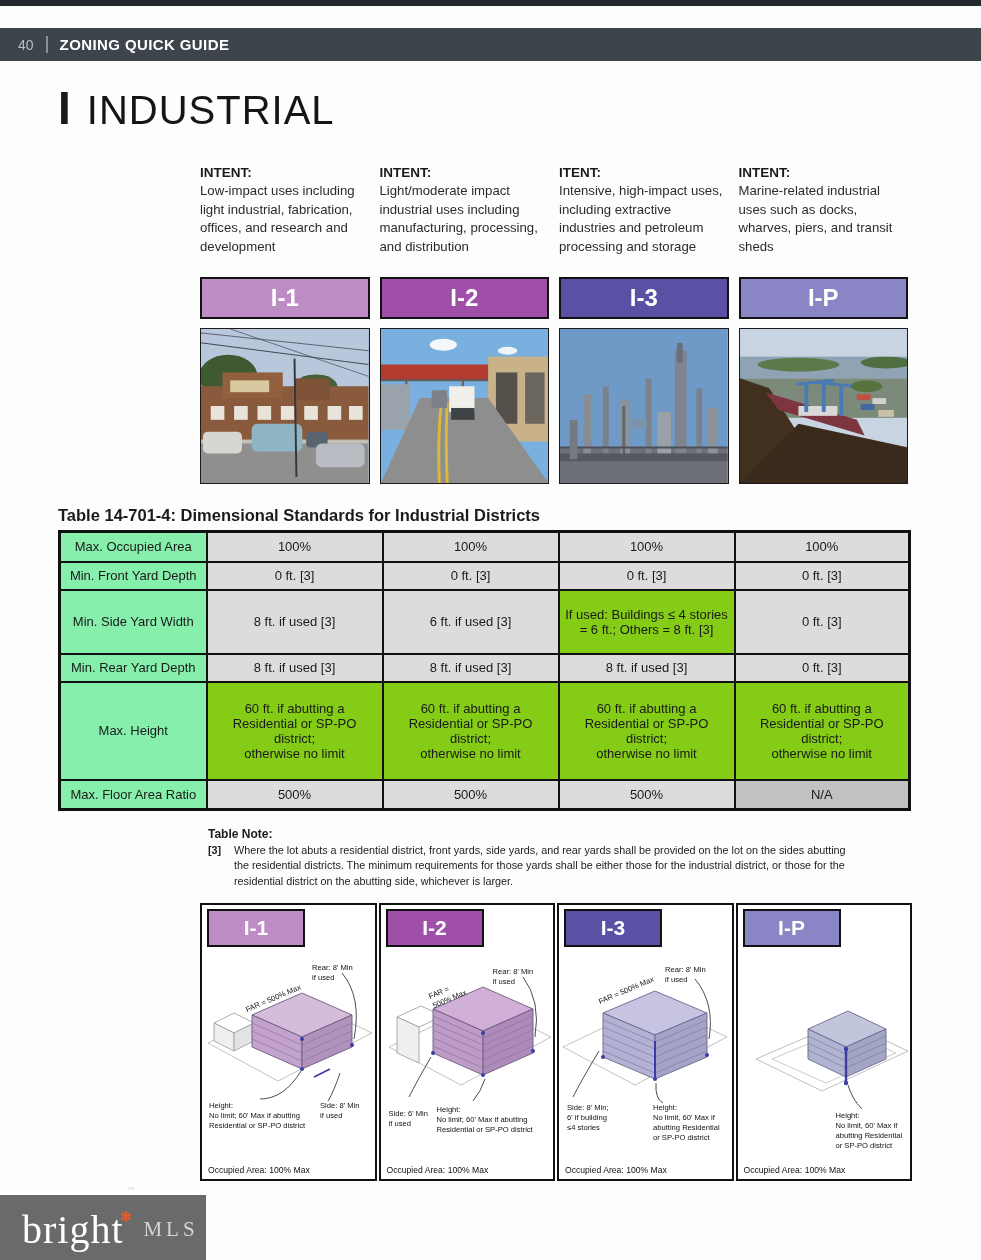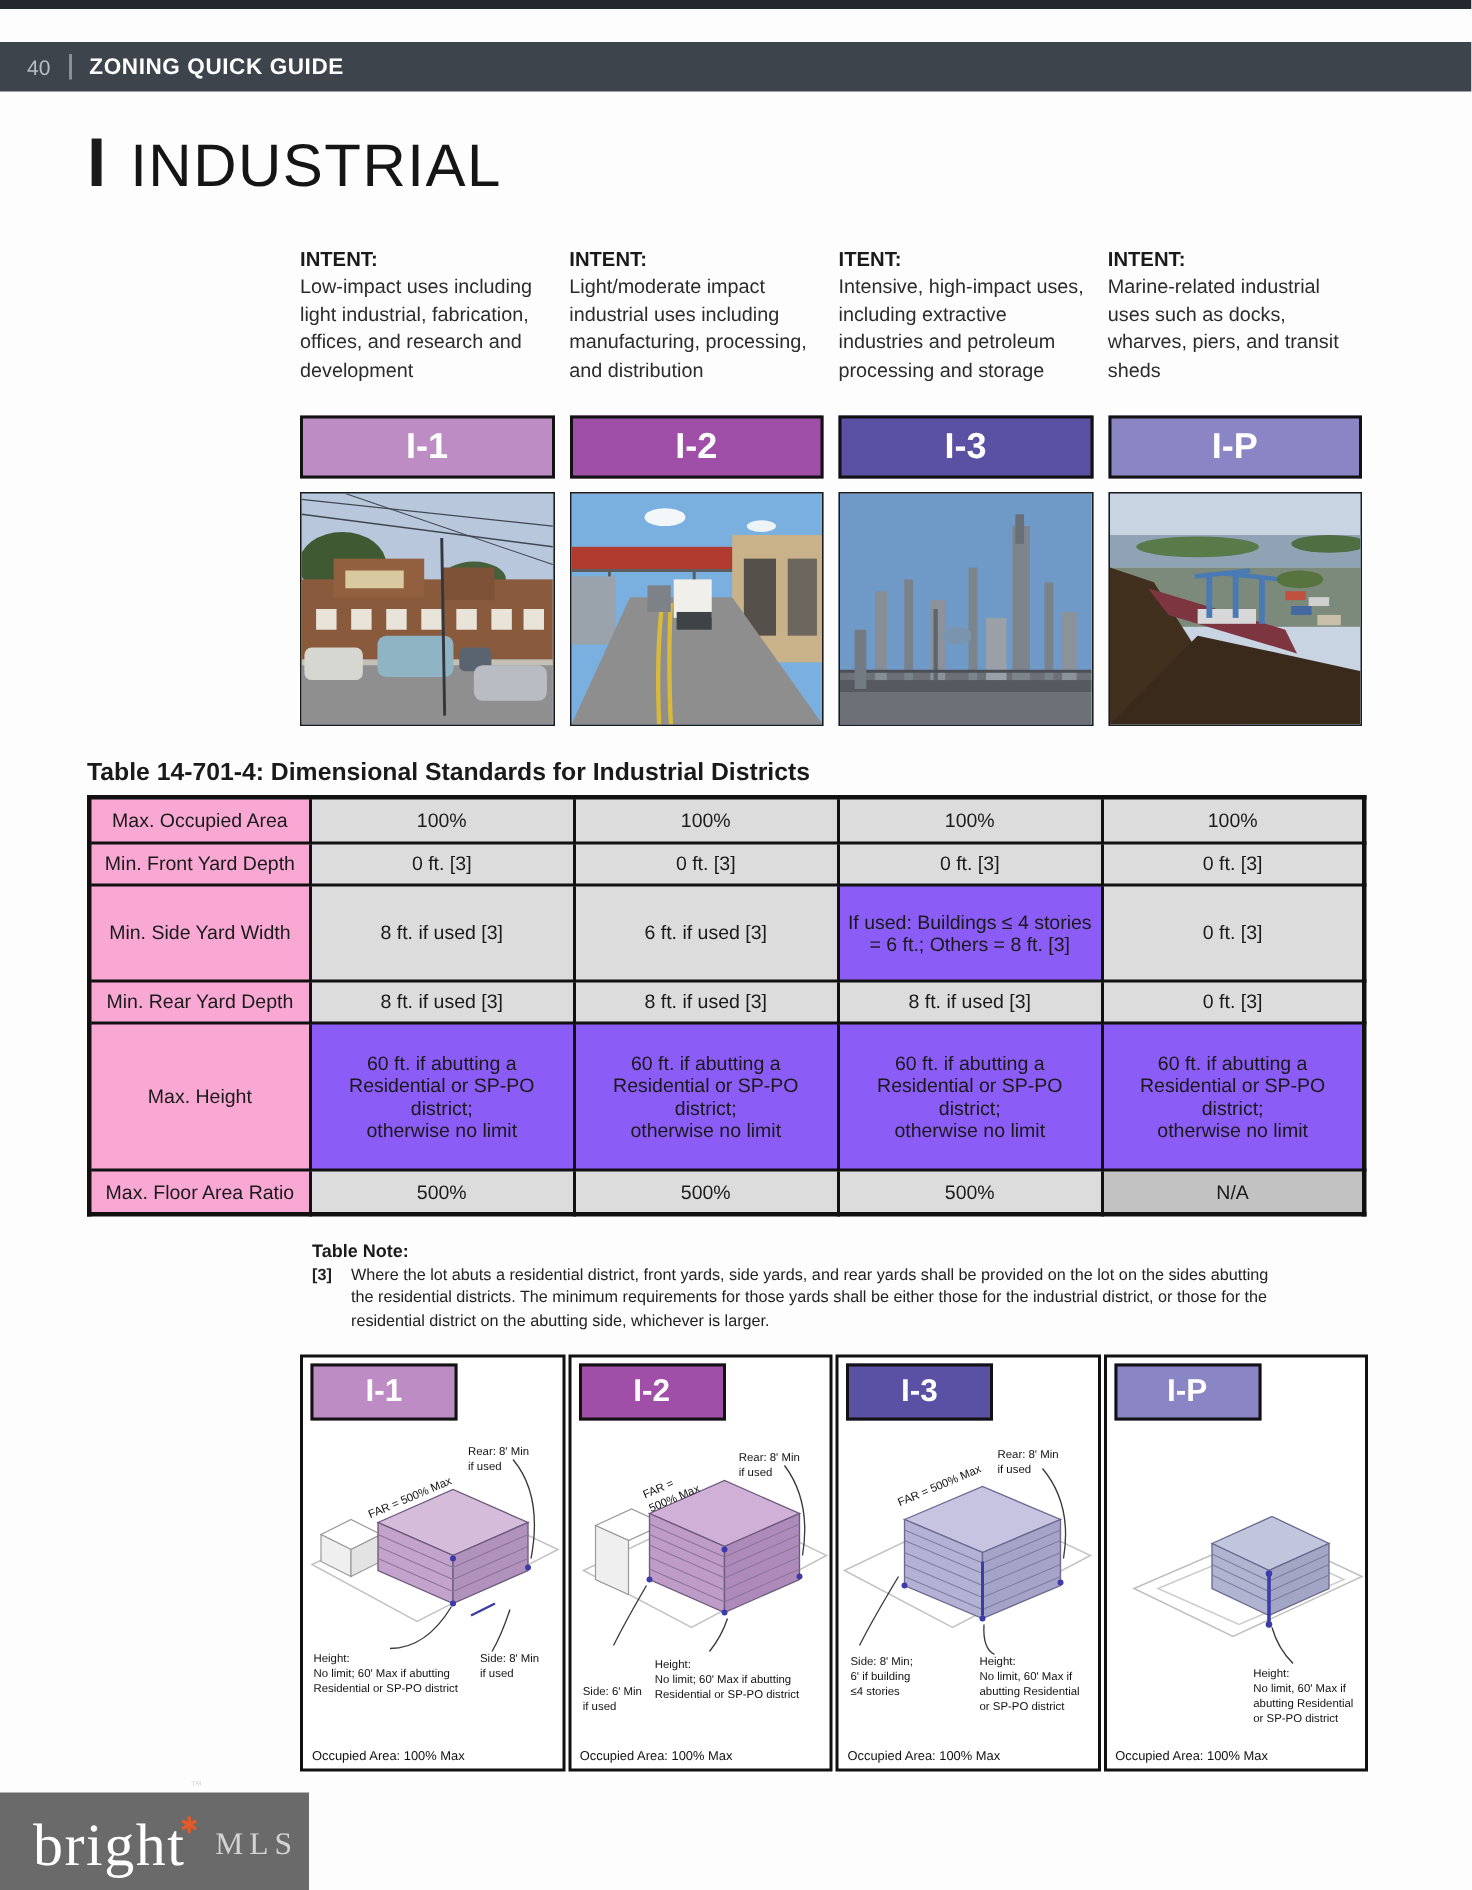--- a/index.html
+++ b/index.html
@@ -18,23 +18,23 @@
   .intent-head { font-size:13.5px; font-weight:bold; margin-bottom:2px; }
   .intent-body { font-size:13.2px; line-height:1.42; color:#2b2b2b; }
   .badge { height:42px; border:2px solid #121212; display:flex; align-items:center; justify-content:center;
            color:#fff; font-size:24px; font-weight:bold; margin-top:4px; }
   .photo { margin-top:9px; height:156px; border:1px solid #1b1b1b; overflow:hidden; background:#9db3cf; }
   .photo svg { display:block; width:100%; height:100%; }
 
   .table-title { margin:22px 0 0 58px; font-size:16.5px; font-weight:bold; }
   table.dim { margin:5px 0 0 58px; border-collapse:collapse; border:3px solid #111; table-layout:fixed; width:850px; }
   table.dim td { border:2px solid #111; font-size:13px; text-align:center; vertical-align:middle; padding:2px 4px; }
-  td.rowlabel { background:#f9a8d4; text-align:center; }
+  td.rowlabel { background:#86efac; text-align:center; }
   td.c-gray { background:#dcdcdc; }
-  td.c-white { background:#8b5cf6; }
+  td.c-white { background:#84cc16; }
   td.c-dark { background:#c2c2c2; }
   .pre { white-space:pre-line; }
 
   .note { margin:16px 0 0 208px; width:640px; }
   .note-head { font-size:12px; font-weight:bold; margin-bottom:2px; }
   .note-row { display:flex; font-size:10.8px; line-height:1.42; color:#222; }
   .note-marker { font-weight:bold; width:26px; flex:none; }
 
   .diagrams { margin:14px 0 0 200px; width:712px; display:grid; grid-template-columns:repeat(4,1fr); column-gap:2px; }
   .panel { position:relative; height:278px; border:2px solid #111; background:#fff; }
@@ -309,21 +309,21 @@
         <path d="M92,150 Q100,140 104,128" stroke="#3a3a3a" stroke-width="0.9" fill="none"></path>
         <circle cx="102" cy="124" r="2" fill="#3c3ca8"></circle>
         <circle cx="152" cy="100" r="2" fill="#3c3ca8"></circle>
         <circle cx="52" cy="102" r="2" fill="#3c3ca8"></circle>
         <circle cx="102" cy="82" r="2" fill="#3c3ca8"></circle>
       </svg>
       <div class="dlabel" style="left:112px; top:62px;">Rear: 8' Min
 if used</div>
       <div class="dlabel rot" style="left:54px; top:86px;">FAR =
 500% Max</div>
-      <div class="dlabel" style="left:8px; top:218px;">Side: 6' Min
+      <div class="dlabel" style="left:8px; top:204px;">Side: 6' Min
 if used</div>
       <div class="dlabel" style="left:56px; top:200px;">Height:
 No limit; 60' Max if abutting
 Residential or SP-PO district</div>
       <div class="occupied">Occupied Area: 100% Max</div>
     </div>
 
     <div class="panel">
       <div class="panel-badge" style="background-color: rgb(90, 81, 164);">I-3</div>
       <svg class="draw" viewBox="0 0 172 200">

